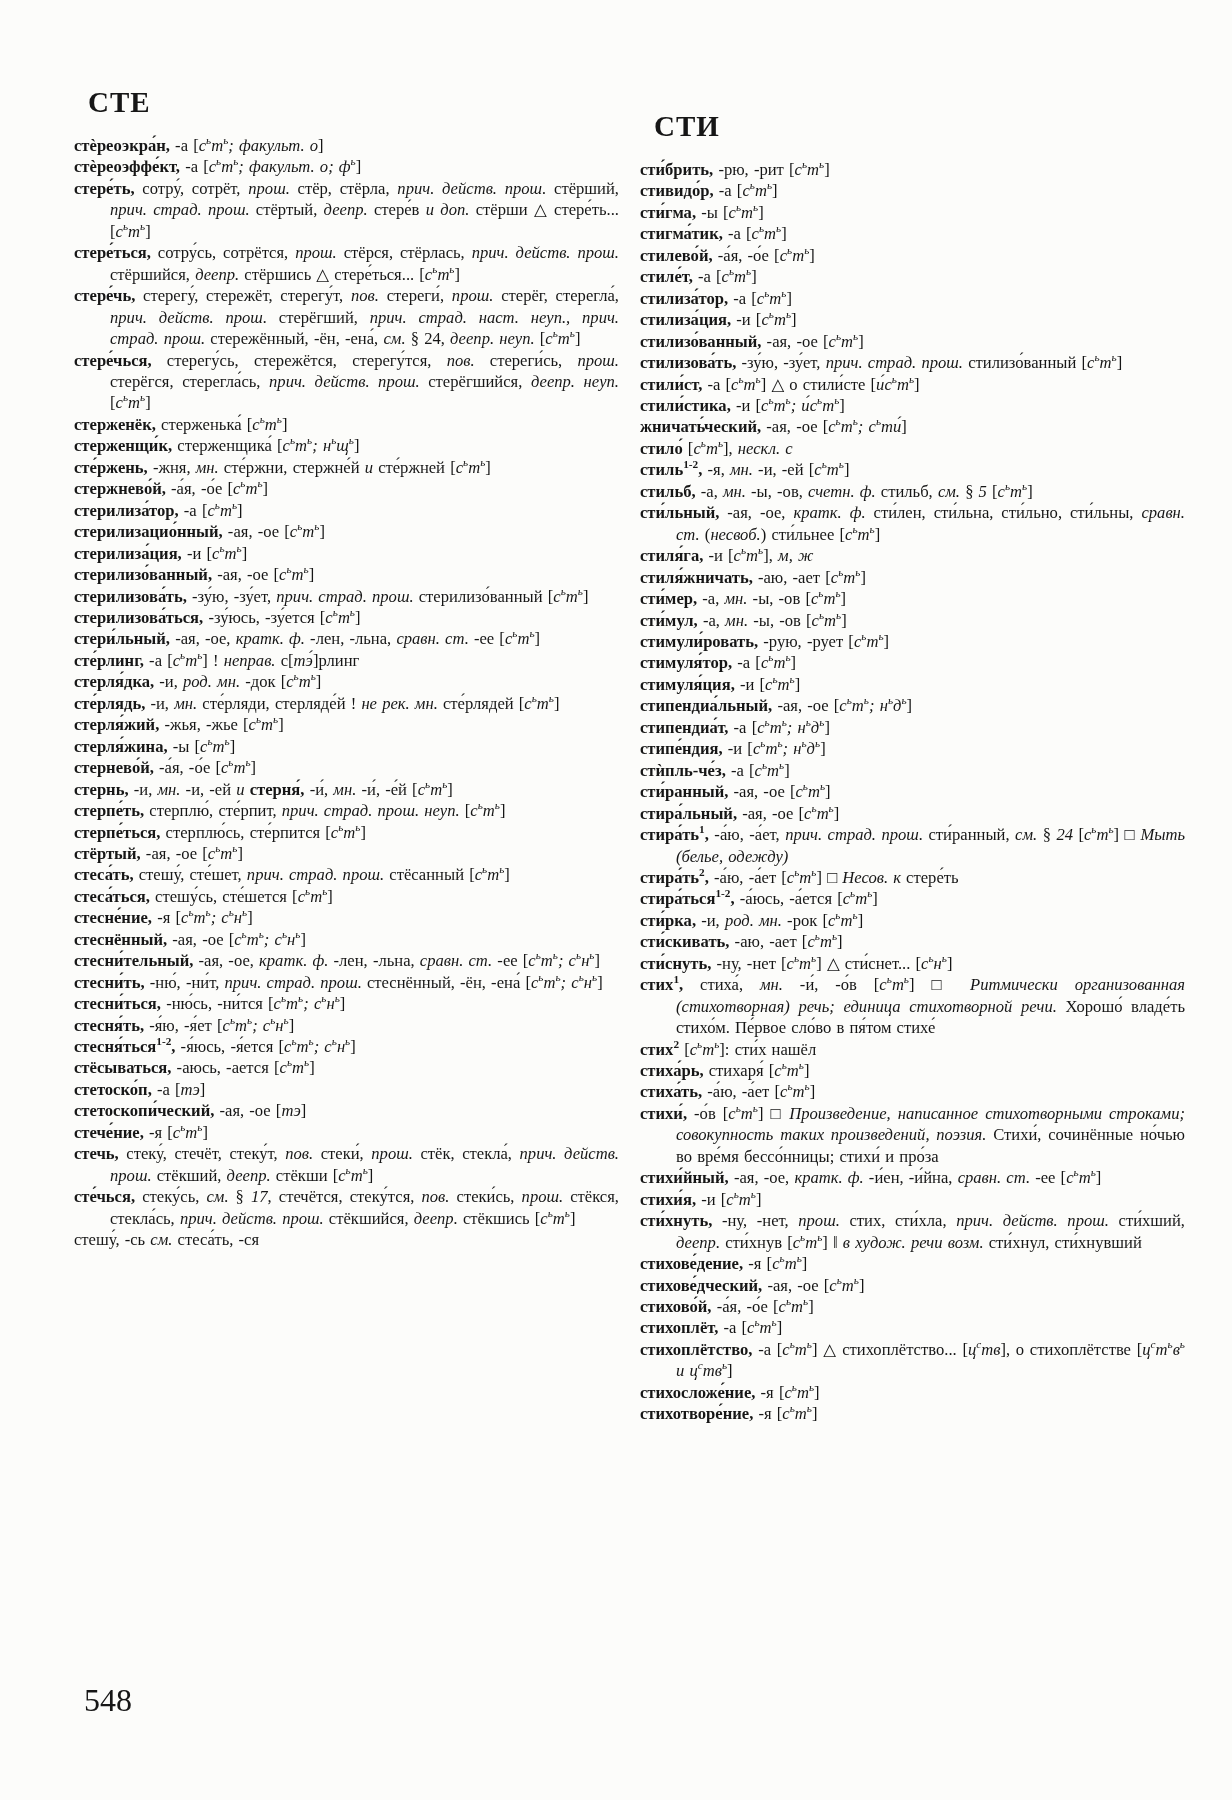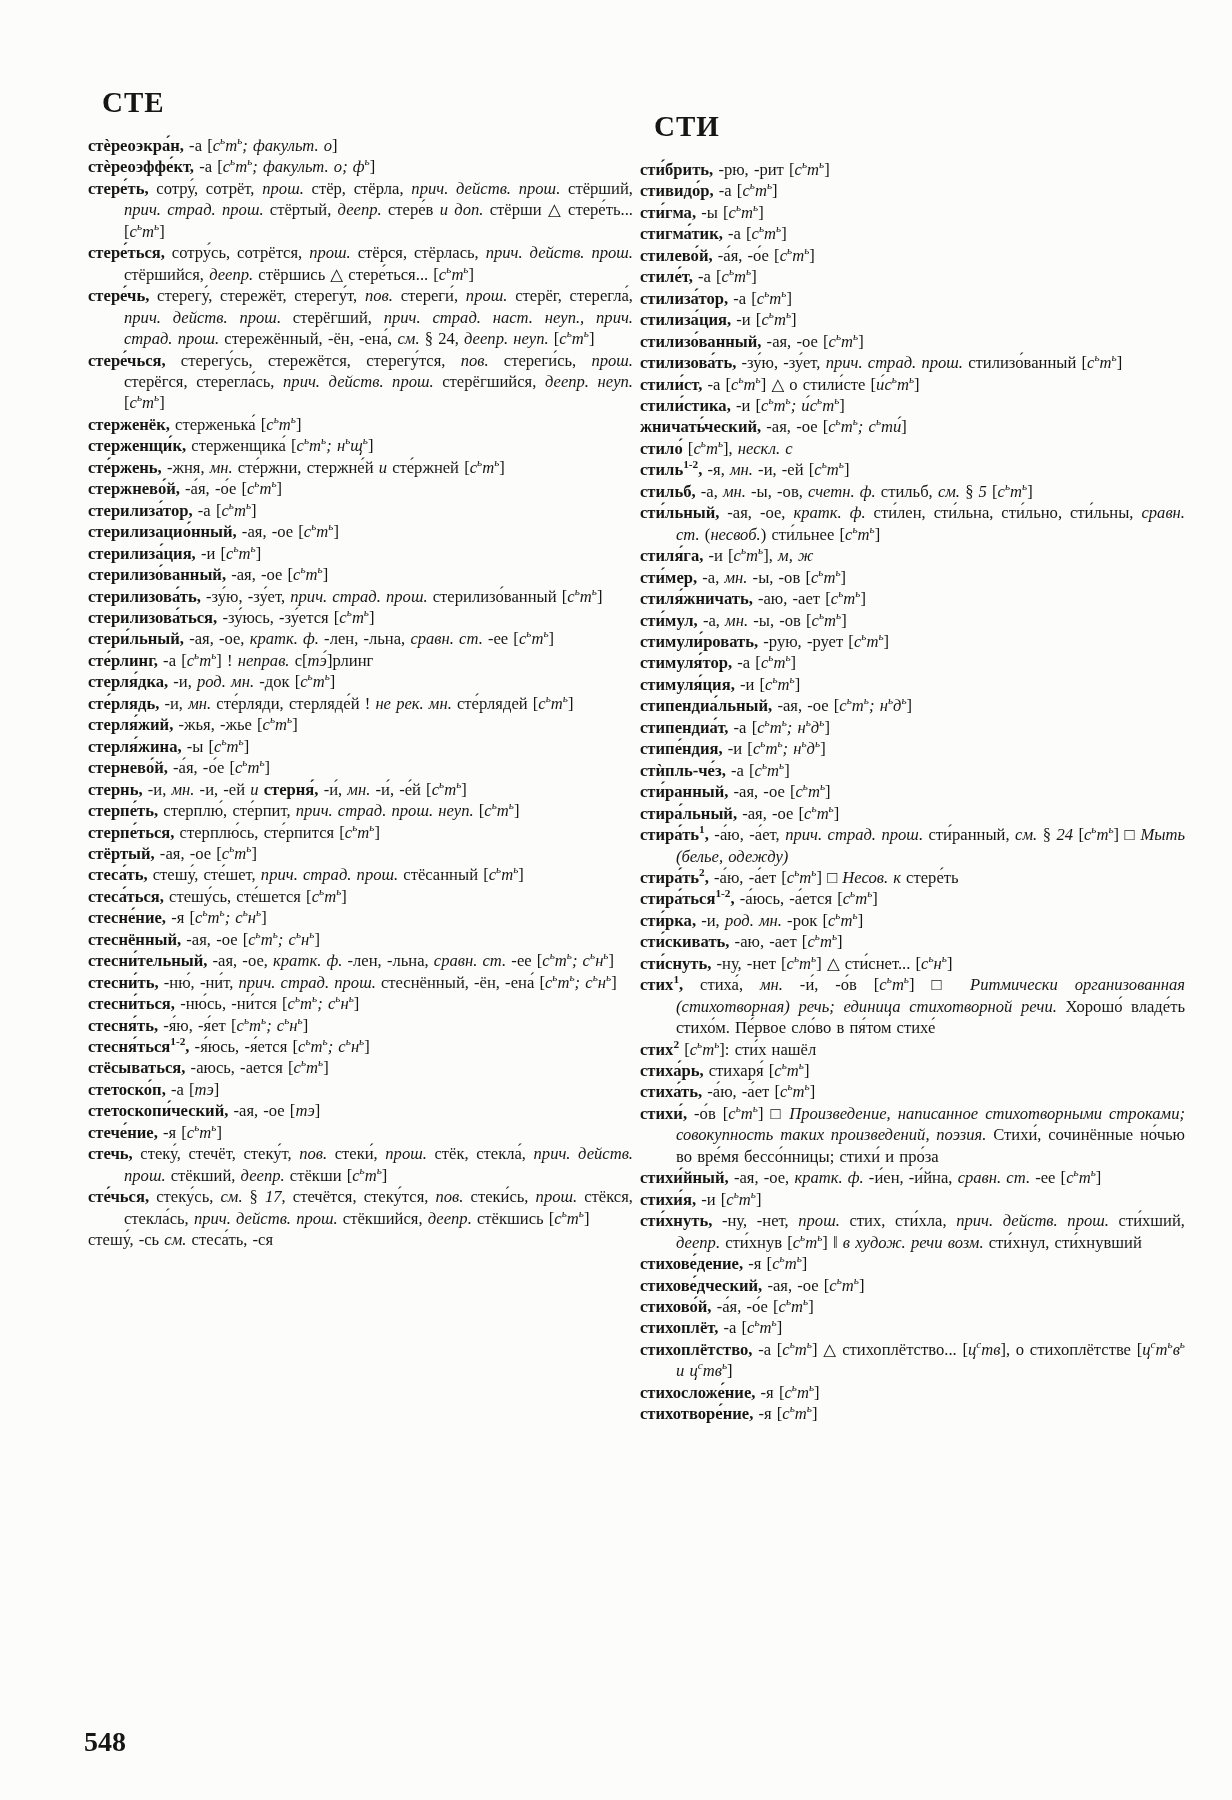--- a/index.html
+++ b/index.html
@@ -9,21 +9,21 @@
     color:#161616;
     font-family:"Liberation Serif", serif;
     position:relative;
     overflow:hidden;
   }
   .col {
     position:absolute;
     top:86px;
     width:545px;
   }
-  #col-left  { left:88px;  }
+  #col-left  { left:74px;  }
   #col-right { left:640px;margin-top:24px; }
   .col-header {
     font-weight:bold;
     font-size:29px;
     letter-spacing:1px;
     margin:0 0 16px 14px;
     font-family:"Liberation Serif", serif;
   }
   .entries { }
   .entry {
@@ -32,23 +32,23 @@
     text-align:justify;
     margin:0 0 0 36px;
     text-indent:-36px;
     word-spacing:1px;
   }
   .entry b { font-weight:bold; }
   .entry i { font-style:italic; }
   .entry sup { font-size:68%; line-height:0; vertical-align:super; }
   #page-number {
     position:absolute;
-    left:84px; top:1726px;
-    font-size:28px;
-    font-weight:bold;
+    left:84px; top:1682px;
+    font-size:32px;
+    font-weight:normal;
     font-family:"Liberation Serif", serif;
   }
 </style>
 </head>
 <body>
 
 <div class="col" id="col-left">
   <div class="col-header">СТЕ</div>
   <div class="entries">
       <p class="entry"><b>стѐреоэкра́н,</b> -а [<i>с<sup>ь</sup>т<sup>ь</sup>; факульт. о</i>]</p>
@@ -111,22 +111,22 @@
       <p class="entry"><b>стилизо́ванный,</b> -ая, -ое [<i>с<sup>ь</sup>т<sup>ь</sup></i>]</p>
       <p class="entry"><b>стилизова́ть,</b> -зу́ю, -зу́ет, <i>прич. страд. прош.</i> стилизо́ванный [<i>с<sup>ь</sup>т<sup>ь</sup></i>]</p>
       <p class="entry"><b>стили́ст,</b> -а [<i>с<sup>ь</sup>т<sup>ь</sup></i>] △ о стили́сте [<i>и́с<sup>ь</sup>т<sup>ь</sup></i>]</p>
       <p class="entry"><b>стили́стика,</b> -и [<i>с<sup>ь</sup>т<sup>ь</sup>; и́с<sup>ь</sup>т<sup>ь</sup></i>]</p>
       <p class="entry"><b>жничать́ческий,</b> -ая, -ое [<i>с<sup>ь</sup>т<sup>ь</sup>; с<sup>ь</sup>ти́</i>]</p>
       <p class="entry"><b>стило́</b> [<i>с<sup>ь</sup>т<sup>ь</sup></i>], <i>нескл. с</i></p>
       <p class="entry"><b>стиль<sup>1-2</sup>,</b> -я, <i>мн.</i> -и, -ей [<i>с<sup>ь</sup>т<sup>ь</sup></i>]</p>
       <p class="entry"><b>стильб,</b> -а, <i>мн.</i> -ы, -ов, <i>счетн. ф.</i> стильб, <i>см.</i> § <i>5</i> [<i>с<sup>ь</sup>т<sup>ь</sup></i>]</p>
       <p class="entry"><b>сти́льный,</b> -ая, -ое, <i>кратк. ф.</i> сти́лен, сти́льна, сти́льно, сти́льны, <i>сравн. ст.</i> (<i>несвоб.</i>) сти́льнее [<i>с<sup>ь</sup>т<sup>ь</sup></i>]</p>
       <p class="entry"><b>стиля́га,</b> -и [<i>с<sup>ь</sup>т<sup>ь</sup></i>], <i>м, ж</i></p>
+      <p class="entry"><b>стиля́жничать,</b> -аю, -ает [<i>с<sup>ь</sup>т<sup>ь</sup></i>]</p>
       <p class="entry"><b>сти́мер,</b> -а, <i>мн.</i> -ы, -ов [<i>с<sup>ь</sup>т<sup>ь</sup></i>]</p>
-      <p class="entry"><b>стиля́жничать,</b> -аю, -ает [<i>с<sup>ь</sup>т<sup>ь</sup></i>]</p>
       <p class="entry"><b>сти́мул,</b> -а, <i>мн.</i> -ы, -ов [<i>с<sup>ь</sup>т<sup>ь</sup></i>]</p>
       <p class="entry"><b>стимули́ровать,</b> -рую, -рует [<i>с<sup>ь</sup>т<sup>ь</sup></i>]</p>
       <p class="entry"><b>стимуля́тор,</b> -а [<i>с<sup>ь</sup>т<sup>ь</sup></i>]</p>
       <p class="entry"><b>стимуля́ция,</b> -и [<i>с<sup>ь</sup>т<sup>ь</sup></i>]</p>
       <p class="entry"><b>стипендиа́льный,</b> -ая, -ое [<i>с<sup>ь</sup>т<sup>ь</sup>; н<sup>ь</sup>д<sup>ь</sup></i>]</p>
       <p class="entry"><b>стипендиа́т,</b> -а [<i>с<sup>ь</sup>т<sup>ь</sup>; н<sup>ь</sup>д<sup>ь</sup></i>]</p>
       <p class="entry"><b>стипе́ндия,</b> -и [<i>с<sup>ь</sup>т<sup>ь</sup>; н<sup>ь</sup>д<sup>ь</sup></i>]</p>
       <p class="entry"><b>стѝпль-че́з,</b> -а [<i>с<sup>ь</sup>т<sup>ь</sup></i>]</p>
       <p class="entry"><b>сти́ранный,</b> -ая, -ое [<i>с<sup>ь</sup>т<sup>ь</sup></i>]</p>
       <p class="entry"><b>стира́льный,</b> -ая, -ое [<i>с<sup>ь</sup>т<sup>ь</sup></i>]</p>

